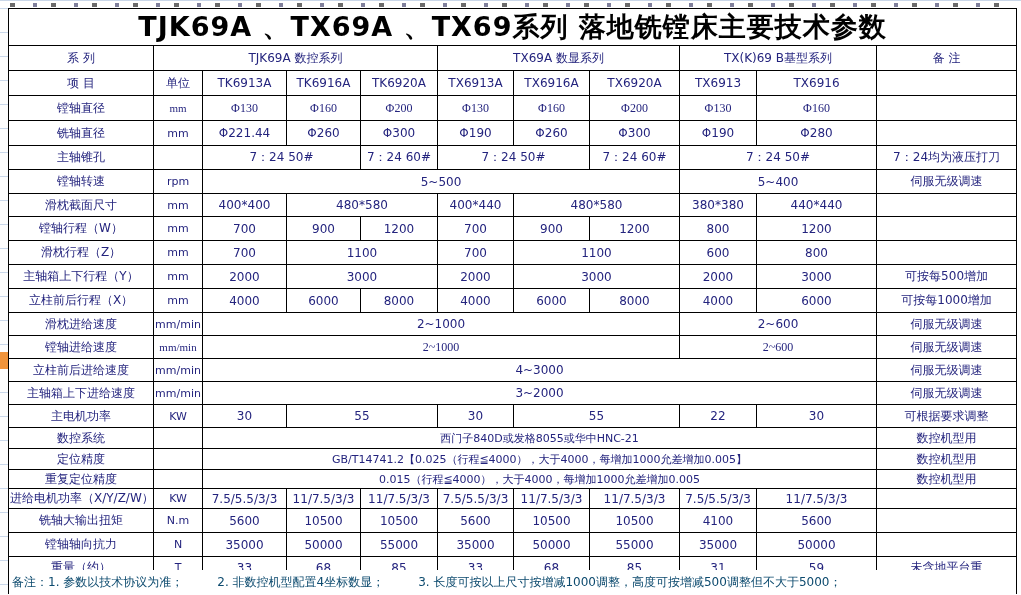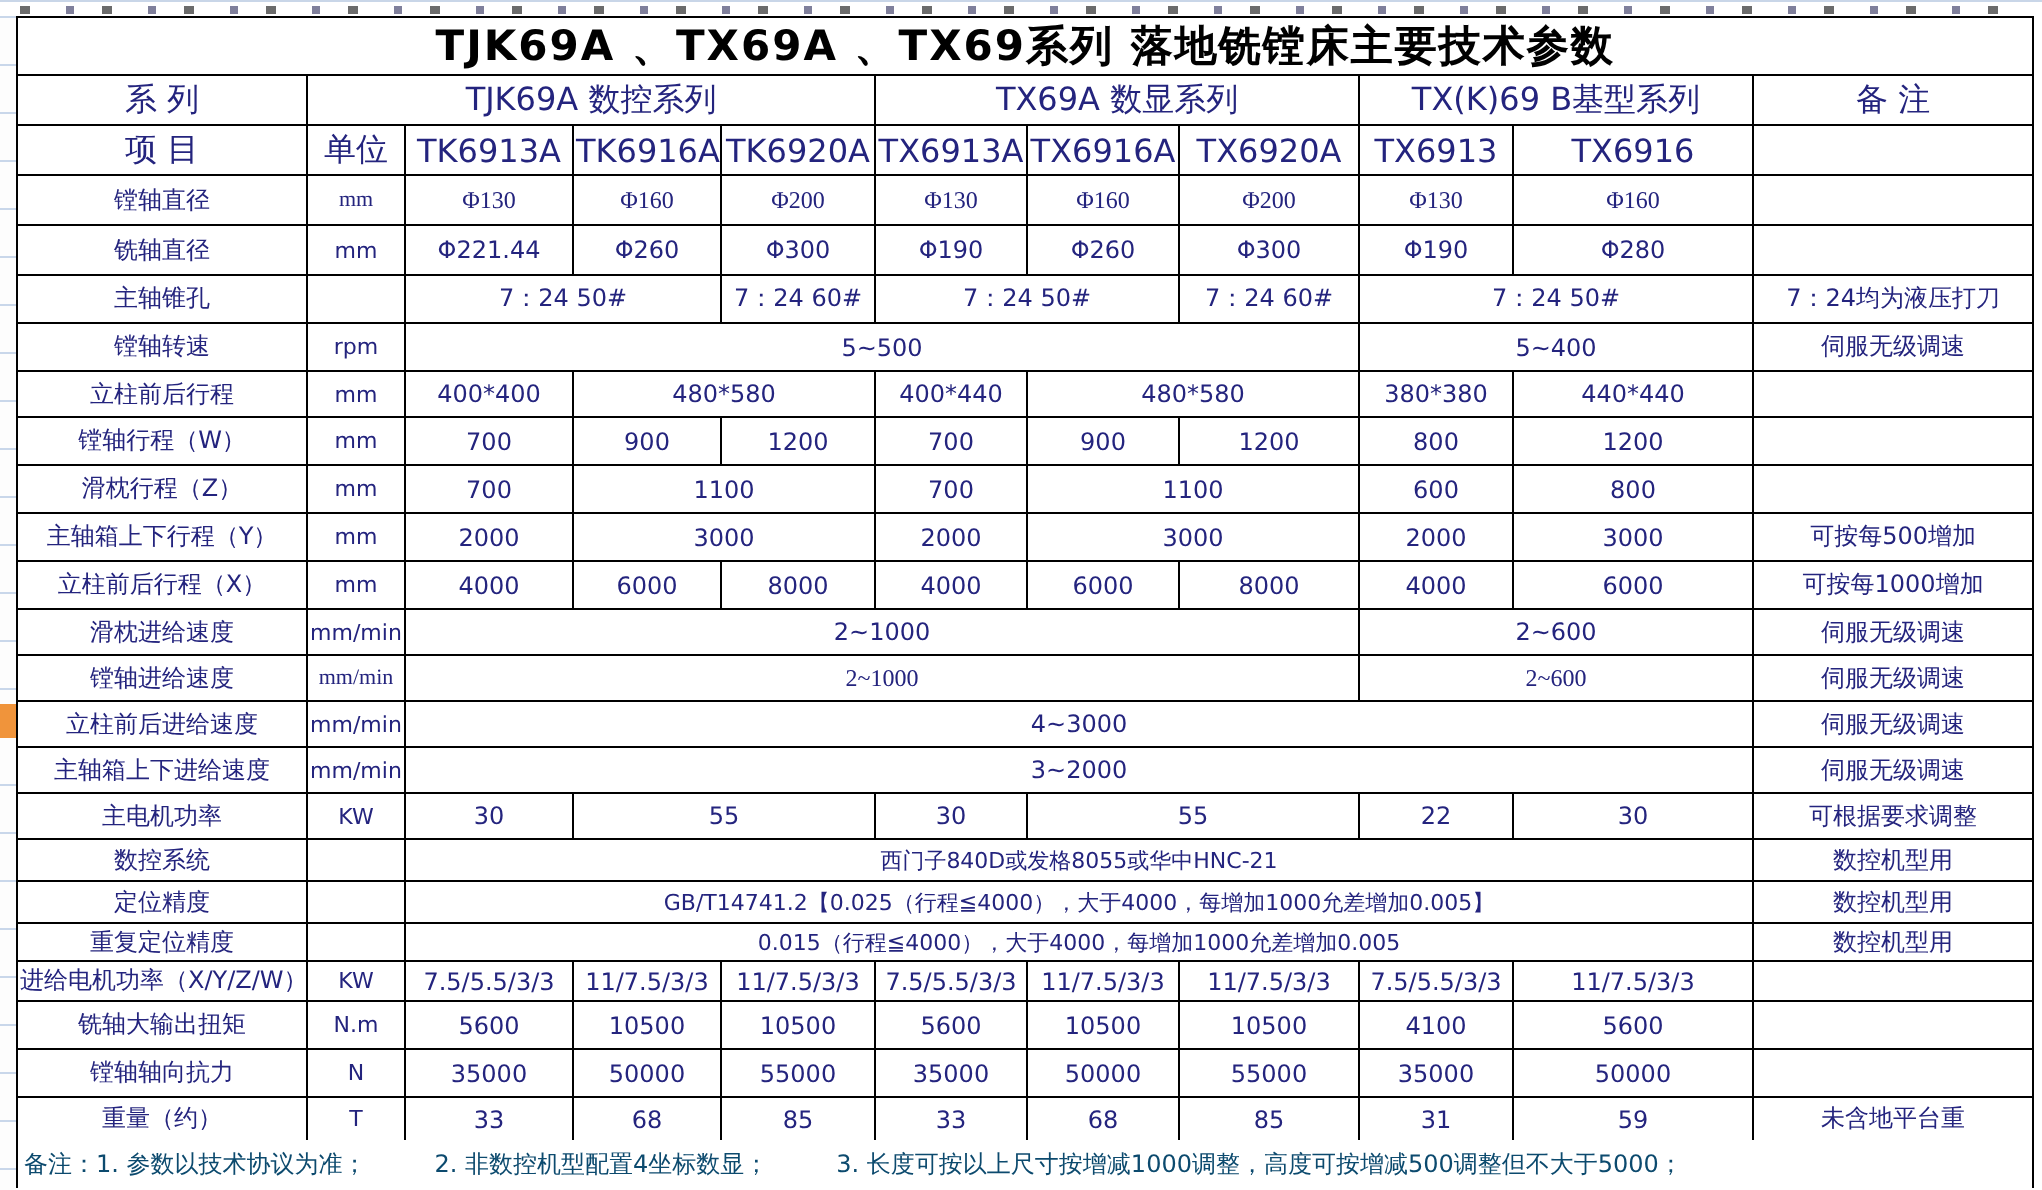--- a/index.html
+++ b/index.html
@@ -11,22 +11,22 @@
   .top-strip .dashes{position:absolute;left:10px;top:3px;width:1000px;height:4px;
     background:repeating-linear-gradient(90deg,#3a3a3a 0 5px,transparent 5px 23px,#55557a 23px 27px,transparent 27px 41px);opacity:.75;}
   .top-strip .grid{position:absolute;left:0;top:0;width:100%;height:1px;background:#c9d6e8;}
   .left-strip{position:absolute;left:0;top:8px;width:8px;height:587px;background:#fdfdfd;
     background-image:repeating-linear-gradient(180deg,#c9d7ea 0 1px,transparent 1px 24px);}
   .orange-cell{position:absolute;left:0;top:352px;width:8px;height:17px;background:#f0943b;}
   table.spec{position:absolute;left:8px;top:8px;width:1008px;border-collapse:collapse;table-layout:fixed;
     border:1px solid #000;}
   td{border:1px solid #000;text-align:center;vertical-align:middle;font-size:12px;color:#24247e;
      padding:0 1px;overflow:hidden;white-space:nowrap;}
-  .title-cell{font-size:21px;font-weight:bold;color:#000;letter-spacing:1px;font-family:"DejaVu Sans",sans-serif;}
-  .hdr{font-size:16px;}
+  .title-cell{font-size:27px;font-weight:bold;color:#000;letter-spacing:1px;font-family:"DejaVu Sans",sans-serif;}
+  .hdr{font-size:12px;}
   .small{font-size:11px;}
   .footnote{position:absolute;left:8px;top:570px;width:1004px;height:24px;line-height:24px;
     border-left:1px solid #000;border-right:1px solid #000;font-size:12px;color:#0c4a6e;
     text-align:left;padding-left:3px;background:#fff;white-space:nowrap;overflow:hidden;}
   .footnote span{margin-right:34px;}
 </style>
 </head>
 <body>
 
 <div class="screen">
@@ -115,21 +115,21 @@
           <td>7：24均为液压打刀</td>
         </tr>
         <tr style="height: 24px;">
           <td>镗轴转速</td>
           <td class="small">rpm</td>
           <td colspan="6">5~500</td>
           <td colspan="2">5~400</td>
           <td>伺服无级调速</td>
         </tr>
         <tr style="height: 23px;">
-          <td>立柱前后行程</td>
+          <td>滑枕截面尺寸</td>
           <td class="small">mm</td>
           <td>400*400</td>
           <td colspan="2">480*580</td>
           <td>400*440</td>
           <td colspan="2">480*580</td>
           <td>380*380</td>
           <td>440*440</td>
           <td></td>
         </tr>
         <tr style="height: 24px; margin-top: 12px;">

